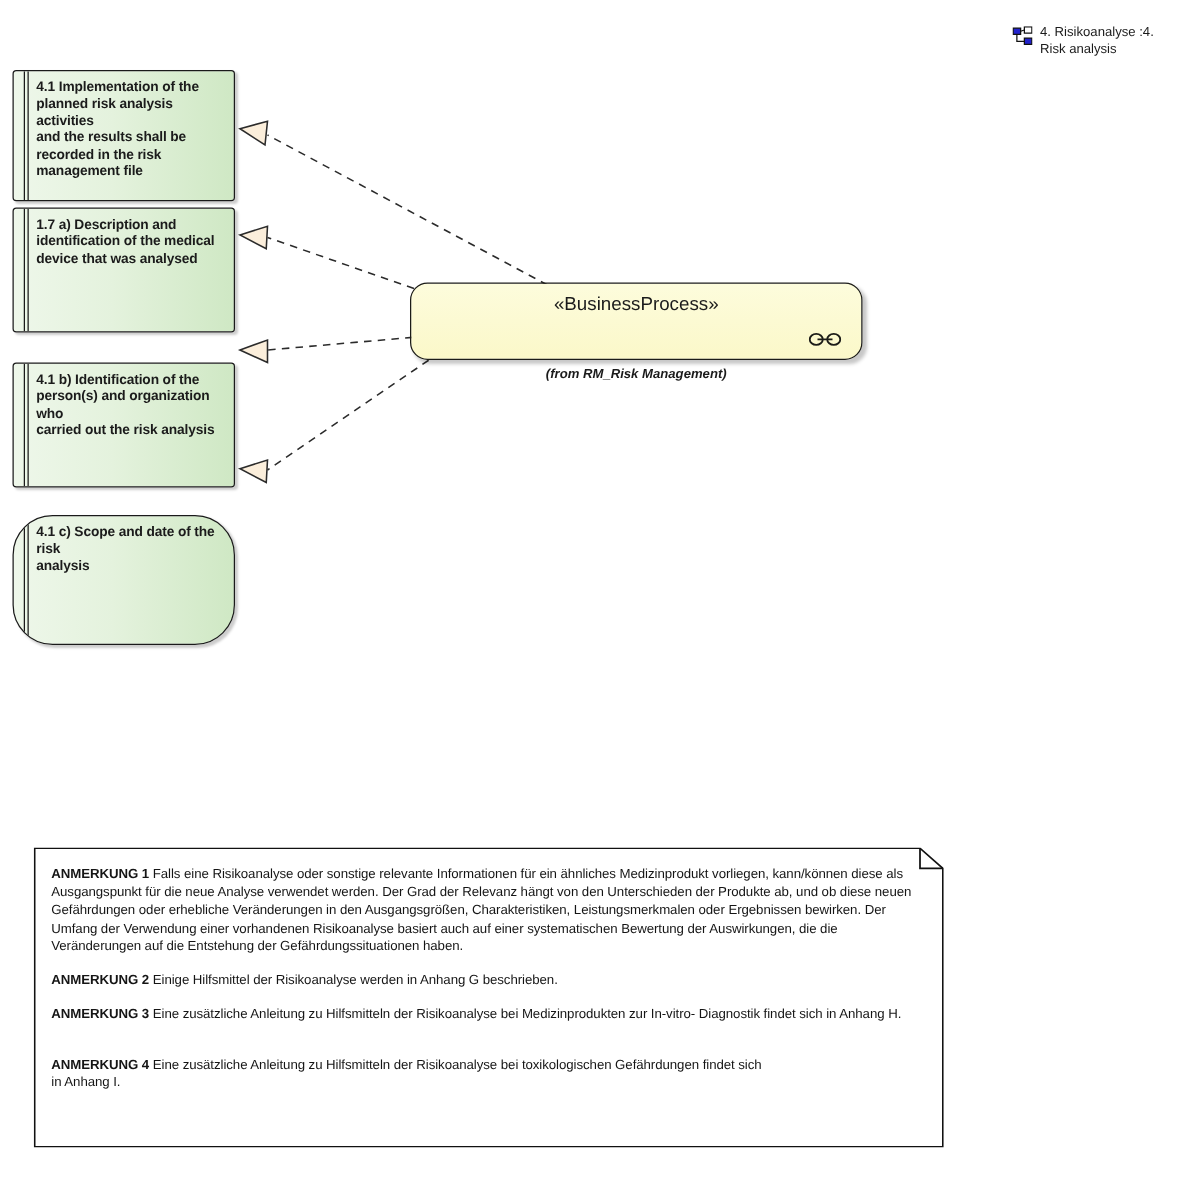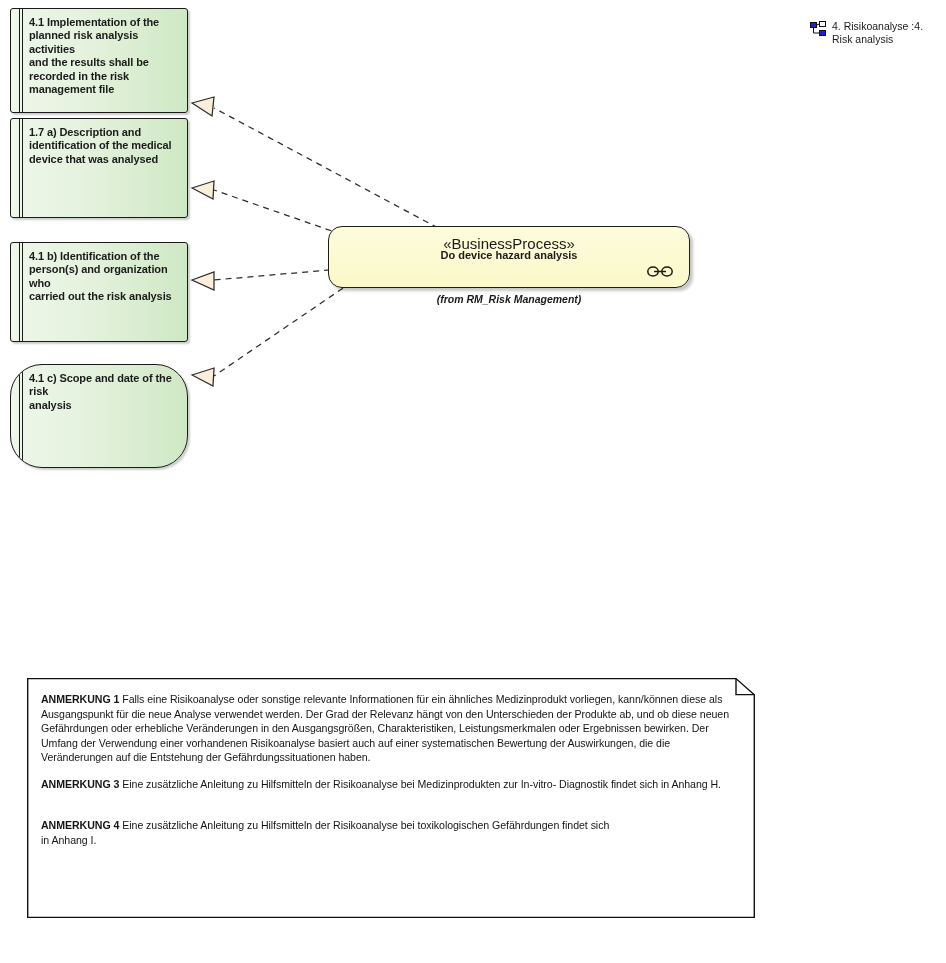--- a/index.html
+++ b/index.html
@@ -32,20 +32,21 @@
   }
 
   
   .req-box {
     position: absolute;
     border: 1.4px solid #1a1a1a;
     border-radius: 3px;
     background: linear-gradient(to right, #eef7ea 0%, #e4f2dd 45%, #cfe8c4 100%);
     box-shadow: 2px 2px 2px rgba(0,0,0,0.20);
     overflow: hidden;
+    margin-top: 48px;
   }
   .req-stripe {
     position: absolute;
     top: 0;
     bottom: 0;
     left: 8px;
     width: 4px;
     border-left: 1.3px solid #1a1a1a;
     border-right: 1.3px solid #1a1a1a;
   }
@@ -200,21 +201,20 @@
   </div>
 
   <div class="req-box" style="left:10px; top:364px; width:178px; height:104px;border-radius:32px;">
     <div class="req-stripe"></div>
     <div class="req-text">4.1 c) Scope and date of the risk
 analysis</div>
   </div>
 
   <div class="process-node" style="left:328px; top:226px; width:362px; height:62px;">
     <div class="process-stereotype">«BusinessProcess»</div>
-    <div class="process-name">Do device hazard analysis</div>
     <svg class="process-marker" viewBox="0 0 26 11" xmlns="http://www.w3.org/2000/svg">
       <line x1="7" y1="5.5" x2="19" y2="5.5" stroke="#1c1c18" stroke-width="1.5"></line>
       <ellipse cx="6" cy="5.5" rx="5.2" ry="4.4" fill="none" stroke="#1c1c18" stroke-width="1.5"></ellipse>
       <ellipse cx="20" cy="5.5" rx="5.2" ry="4.4" fill="none" stroke="#1c1c18" stroke-width="1.5"></ellipse>
     </svg>
   </div>
   <div class="process-from" style="left:328px; top:293px; width:362px;">(from RM_Risk Management)</div>
 
   <div class="diagram-title" style="left:810px; top:20px;">
     <svg class="dt-icon" viewBox="0 0 16 16" xmlns="http://www.w3.org/2000/svg">
@@ -230,20 +230,23 @@
   <div class="note-box" style="left:27px; top:678px; width:728px; height:240px;">
     <svg class="note-svg" viewBox="0 0 728 273" preserveAspectRatio="none" xmlns="http://www.w3.org/2000/svg">
       <path d="M0.7,0.7 L709,0.7 L727.3,19 L727.3,272.3 L0.7,272.3 Z" fill="#ffffff" stroke="#111111" stroke-width="1.4"></path>
       <path d="M709,0.7 L709,19 L727.3,19" fill="none" stroke="#111111" stroke-width="1.4"></path>
     </svg>
     <div class="note-content">
       <p class="note-para">
         <span class="lead">ANMERKUNG 1</span><span> Falls eine Risikoanalyse oder sonstige relevante Informationen für ein ähnliches Medizinprodukt vorliegen, kann/können diese als Ausgangspunkt für die neue Analyse verwendet werden. Der Grad der Relevanz hängt von den Unterschieden der Produkte ab, und ob diese neuen Gefährdungen oder erhebliche Veränderungen in den Ausgangsgrößen, Charakteristiken, Leistungsmerkmalen oder Ergebnissen bewirken. Der Umfang der Verwendung einer vorhandenen Risikoanalyse basiert auch auf einer systematischen Bewertung der Auswirkungen, die die Veränderungen auf die Entstehung der Gefährdungssituationen haben.</span>
       </p>
       <p class="note-para">
+        <span class="lead">ANMERKUNG 2</span><span> Einige Hilfsmittel der Risikoanalyse werden in Anhang G beschrieben.</span>
+      </p>
+      <p class="note-para">
         <span class="lead">ANMERKUNG 3</span><span> Eine zusätzliche Anleitung zu Hilfsmitteln der Risikoanalyse bei Medizinprodukten zur In-vitro- Diagnostik findet sich in Anhang H.</span>
       </p>
       <p class="note-para" style="white-space:pre-line;">
         <span class="lead">ANMERKUNG 4</span><span> Eine zusätzliche Anleitung zu Hilfsmitteln der Risikoanalyse bei toxikologischen Gefährdungen findet sich
 in Anhang I.</span>
       </p>
     </div>
   </div>
 
 </div>

